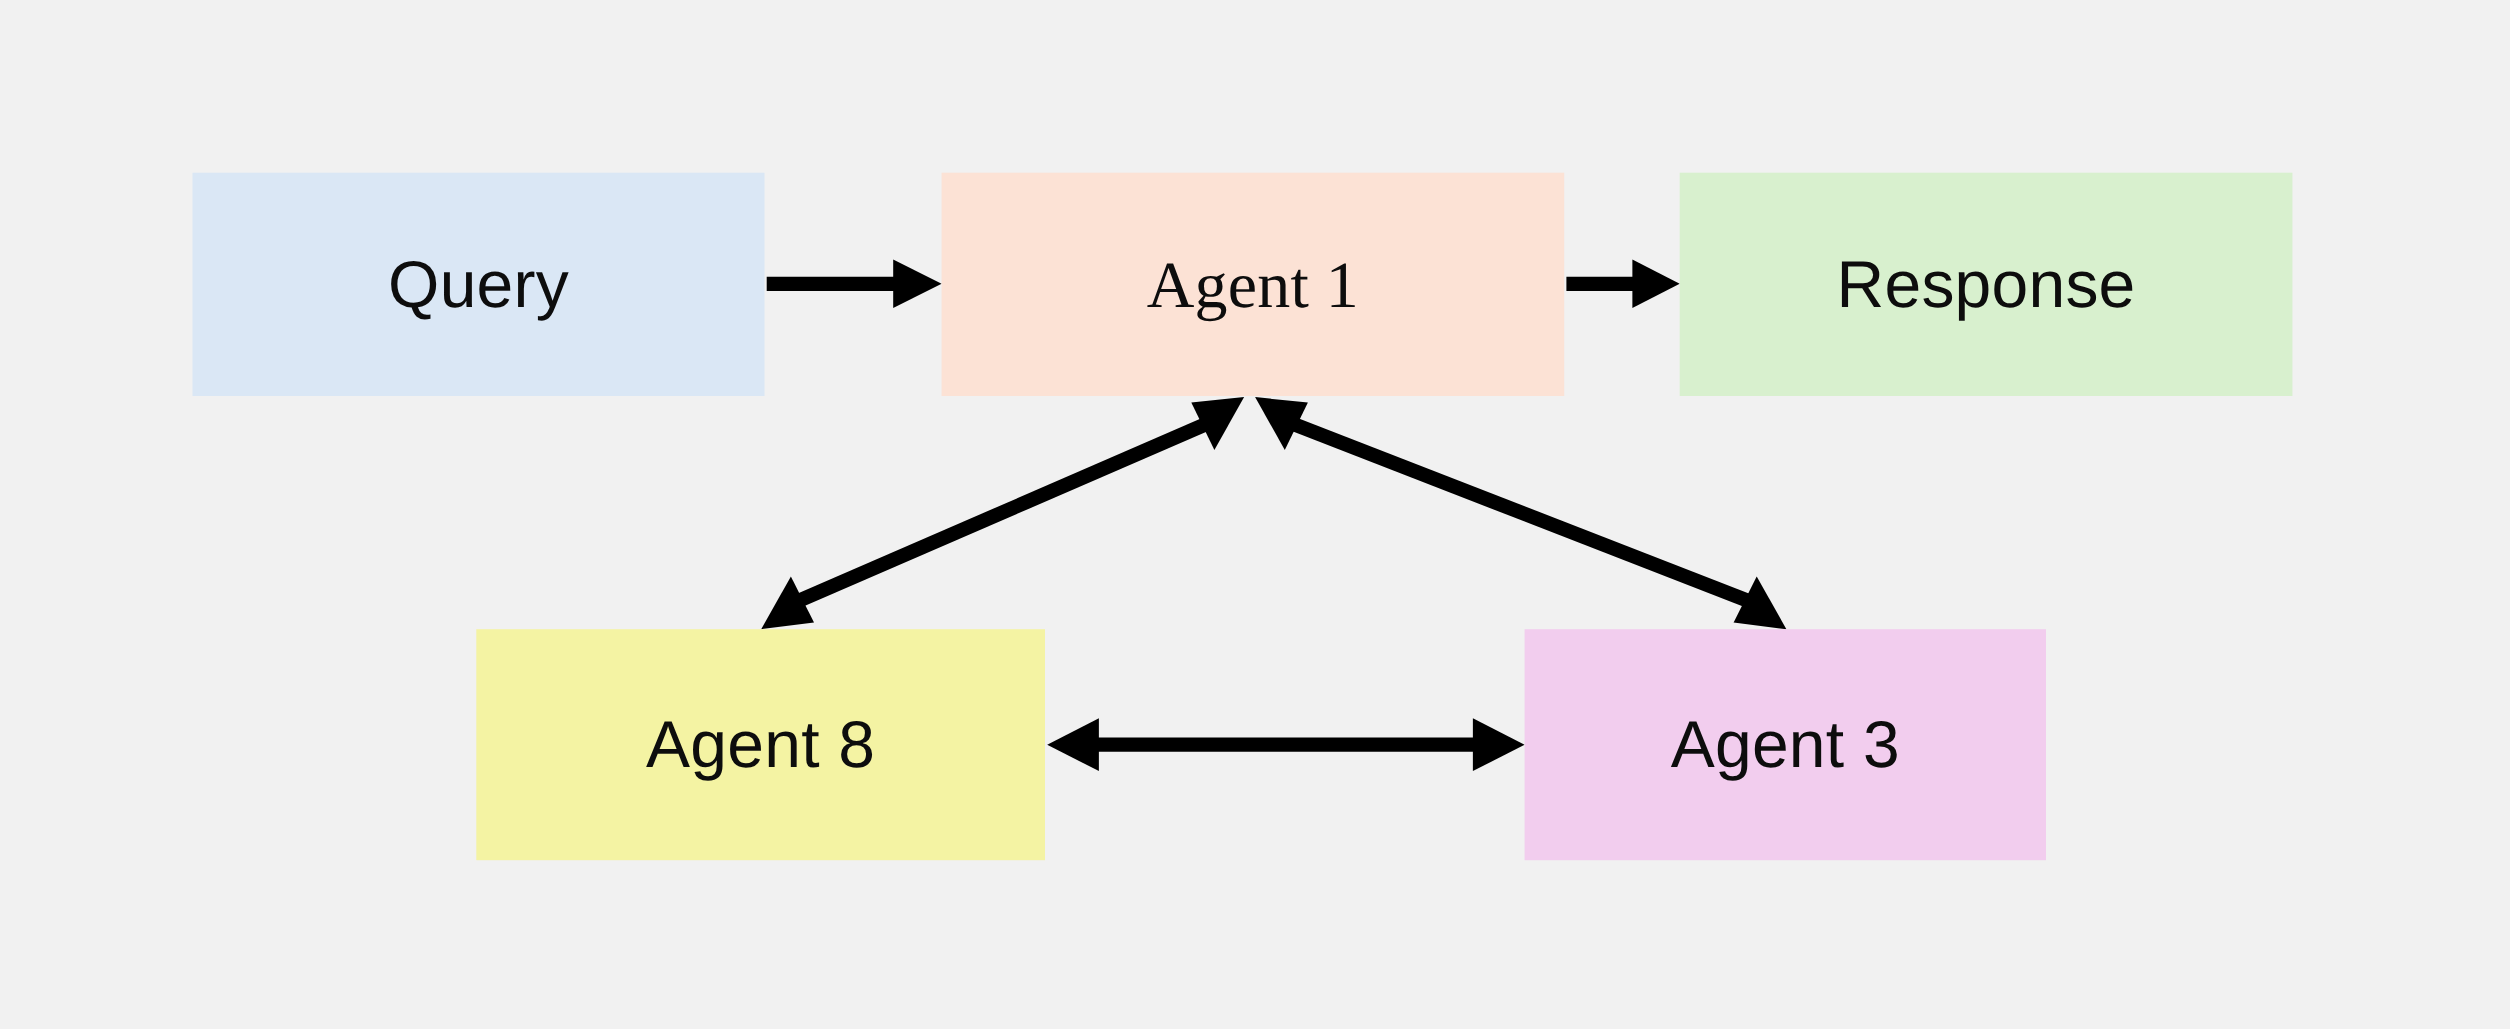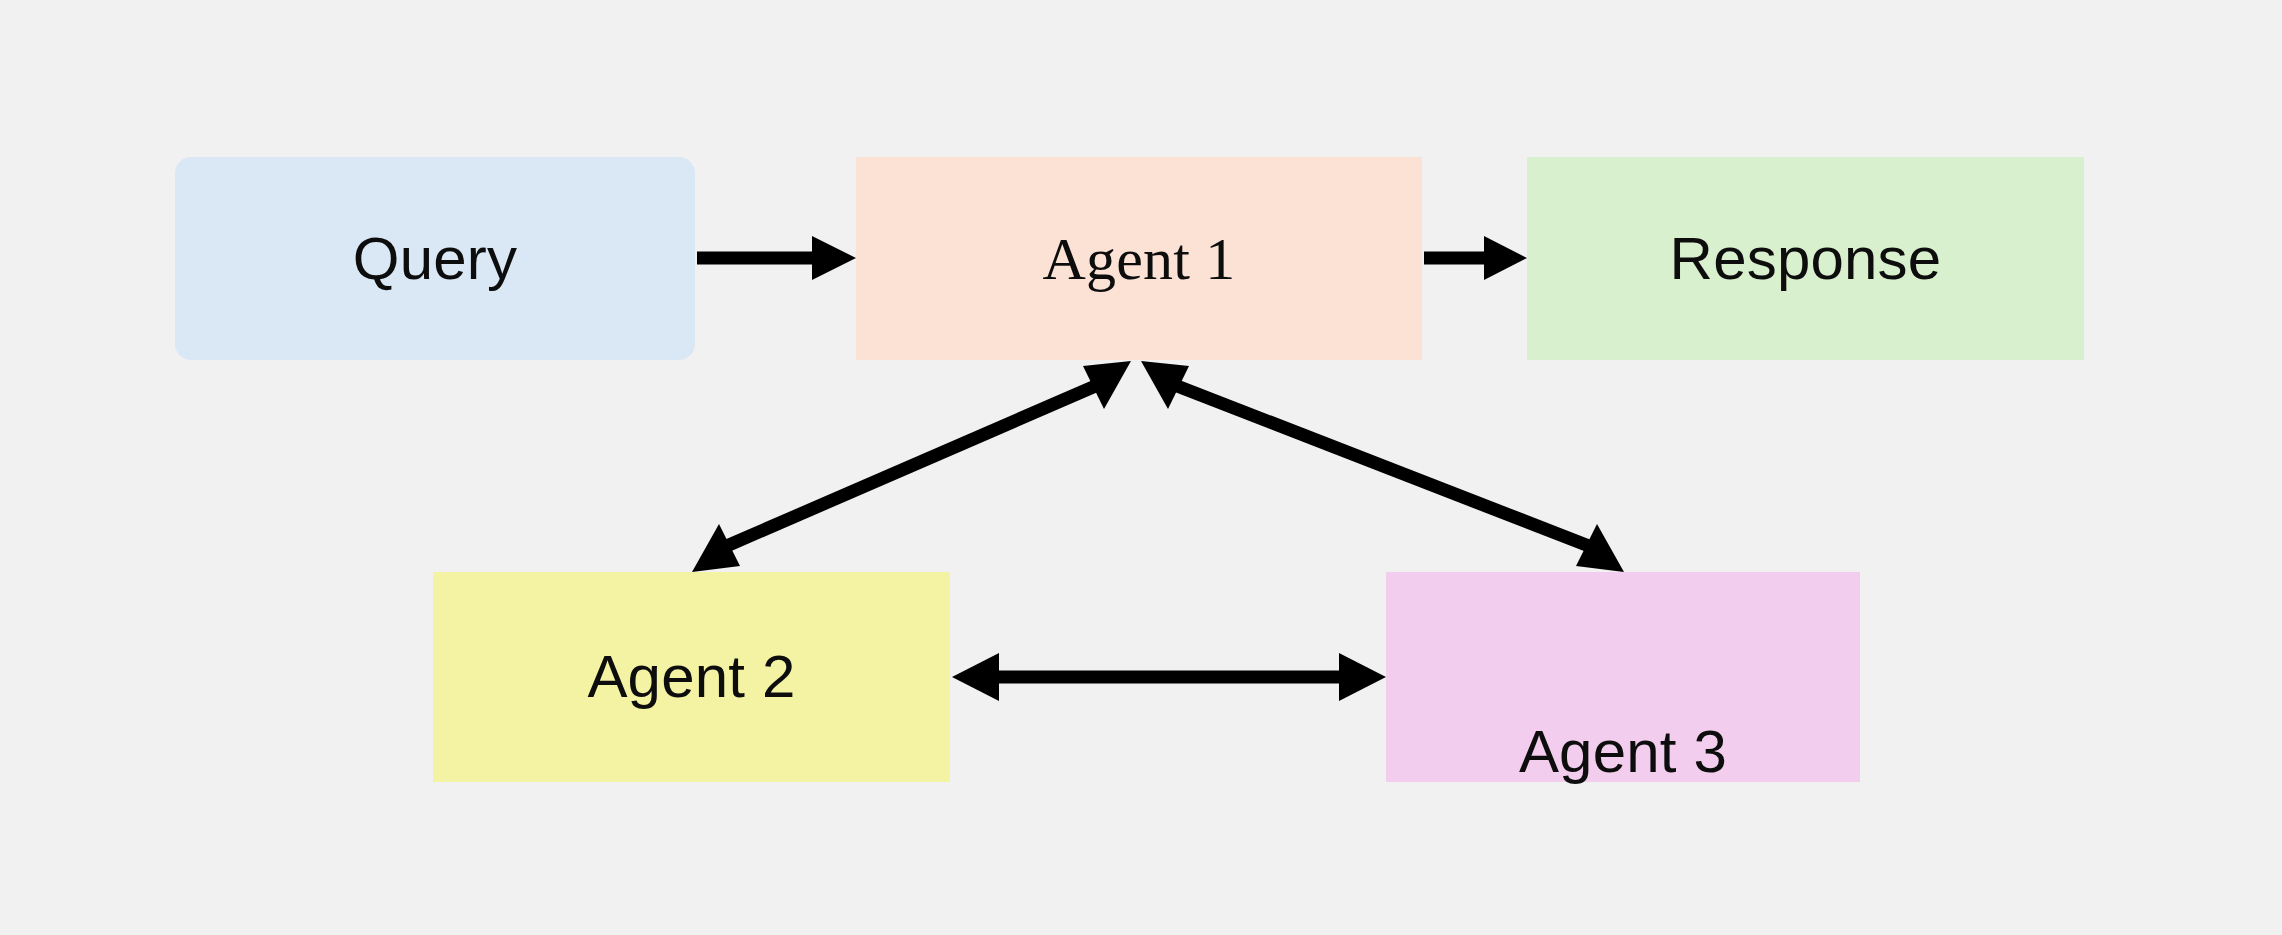--- a/index.html
+++ b/index.html
@@ -30,33 +30,33 @@
   }
   .node-label {
     font-size: 60px;
     font-weight: 400;
     color: #0d0d0d;
     letter-spacing: 0.2px;
     line-height: 1;
     white-space: nowrap;
   }
   #node-query {
-    left: 175px;  top: 157px;  width: 520px;  height: 203px; border-radius: 16px;
+    left: 175px;  top: 157px;  width: 520px;  height: 203px;
   }
   #node-agent1 {
     left: 856px;  top: 157px;  width: 566px;  height: 203px; font-family: Liberation Serif, serif;
   }
   #node-response {
     left: 1527px; top: 157px;  width: 625px;  height: 203px;
   }
   #node-agent2 {
     left: 433px;  top: 572px;  width: 517px;  height: 210px;
   }
   #node-agent3 {
-    left: 1386px; top: 572px;  width: 474px;  height: 210px; align-items: flex-end;
+    left: 1386px; top: 572px;  width: 474px;  height: 210px;
   }
   #arrow-layer {
     position: absolute;
     left: 0; top: 0;
     width: 2282px;
     height: 935px;
     pointer-events: none;
   }
   #watermark {
     position: absolute;
@@ -112,20 +112,20 @@
 
   <div class="node-box" id="node-agent1" style="left: 856px; top: 157px; width: 566px; height: 203px; background: rgb(252, 226, 213);">
     <span class="node-label" style="color: rgb(13, 13, 13);">Agent 1</span>
   </div>
 
   <div class="node-box" id="node-response" style="left: 1527px; top: 157px; width: 557px; height: 203px; background: rgb(216, 240, 206);">
     <span class="node-label" style="color: rgb(13, 13, 13);">Response</span>
   </div>
 
   <div class="node-box" id="node-agent2" style="left: 433px; top: 572px; width: 517px; height: 210px; background: rgb(244, 243, 163);">
-    <span class="node-label" style="color: rgb(13, 13, 13);">Agent 2</span>
+    <span class="node-label" style="color: rgb(13, 13, 13);">Agent 8</span>
   </div>
 
   <div class="node-box" id="node-agent3" style="left: 1386px; top: 572px; width: 474px; height: 210px; background: rgb(242, 205, 238);">
     <span class="node-label" style="color: rgb(13, 13, 13);">Agent 3</span>
   </div>
 
 </div>
 
 </body></html>

